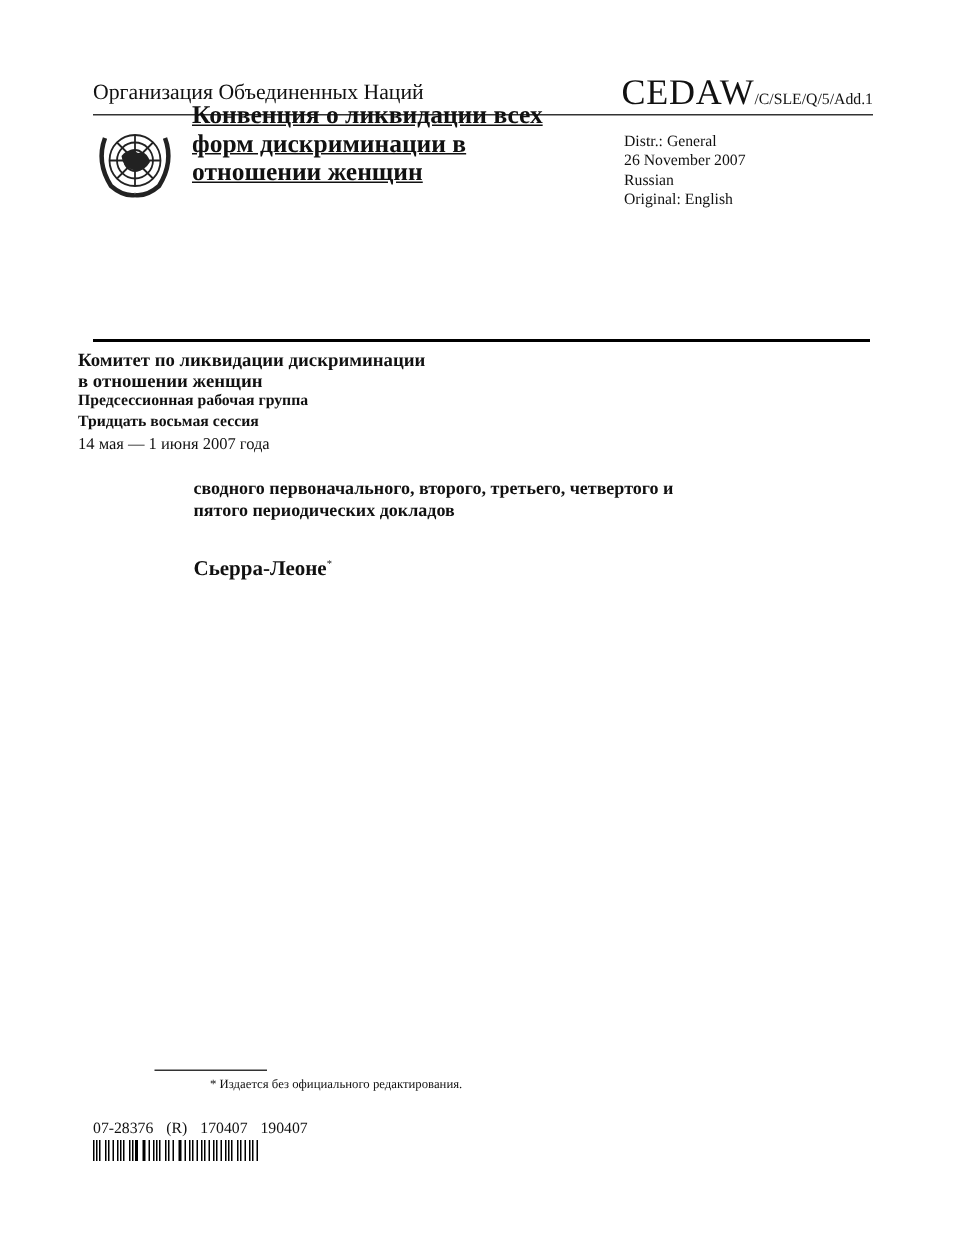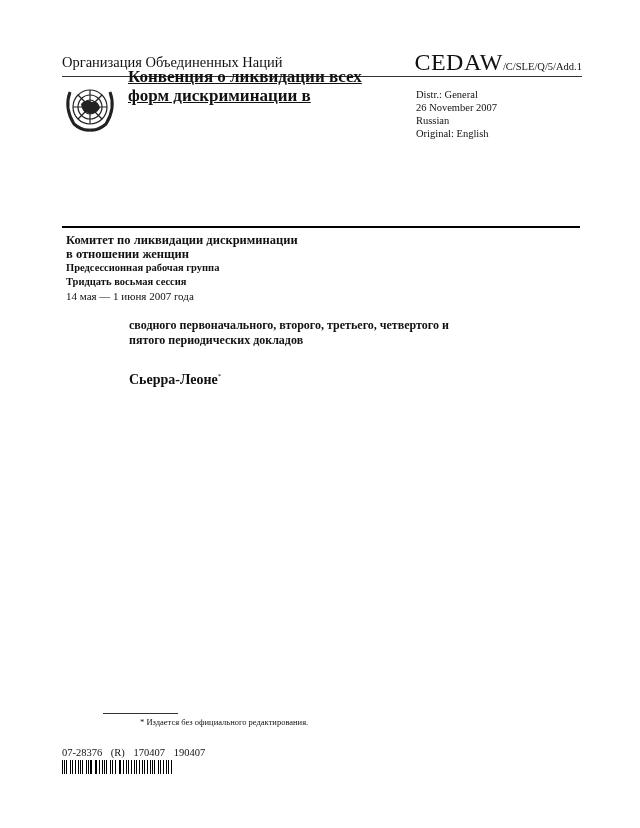--- a/index.html
+++ b/index.html
@@ -8,21 +8,21 @@
     .abs { position: absolute; }
     .org { left: 62px; top: 54px; font-size: 14.5px; text-align: right; }
     .symbol { right: 58px; top: 49px; white-space: nowrap; margin-left: 38px; }
     .symbol .big { font-size: 24px; letter-spacing: 0.5px; }
     .symbol .small { font-size: 10.5px; }
     .rule-thin { left: 62px; top: 76px; width: 520px; height: 1px; background: #333; }
     .logo { left: 62px; top: 82px; width: 56px; height: 52px; }
     .conv { left: 128px; top: 67px; font-size: 17px; font-weight: bold; line-height: 19px; width: 260px; text-decoration: underline; }
     .distr { left: 416px; top: 88px; font-size: 10.5px; line-height: 13px; }
     .rule-thick { left: 62px; top: 226px; width: 518px; height: 2px; background: #000; }
-    .committee { left: 66px; top: 233px; font-size: 12px; line-height: 14px; }
+    .committee { left: 52px; top: 233px; font-size: 12px; line-height: 14px; }
     .committee .b1 { font-weight: bold; font-size: 12.5px; }
     .committee .b2 { font-weight: bold; font-size: 10.5px; }
     .committee .r { font-size: 11px; }
     .title { left: 129px; top: 318px; width: 400px; font-size: 12px; font-weight: bold; line-height: 15px; }
     .country { left: 129px; top: 372px; font-size: 14px; font-weight: bold; }
     .country sup { font-size: 7px; font-weight: normal; }
     .fn-rule { left: 103px; top: 713px; width: 75px; height: 1px; background: #333; }
     .footnote { left: 120px; top: 717px; font-size: 8.5px; margin-left: 20px; }
     .docno { left: 62px; top: 747px; font-size: 10.5px; word-spacing: 6px; }
     .barcode { left: 62px; top: 760px; width: 112px; height: 14px; display: flex; }
@@ -50,20 +50,21 @@
     <g fill="none" stroke="#222" stroke-width="3">
       <path d="M8 10 Q2 26 12 42 Q20 49 28 48"></path>
       <path d="M48 10 Q54 26 44 42 Q36 49 28 48"></path>
     </g>
   </svg>
 </div>
 
 <div class="abs conv">
   <div>Конвенция о ликвидации всех</div>
   <div>форм дискриминации в</div>
+  <div>отношении женщин</div>
 </div>
 
 <div class="abs distr">
   <div>Distr.: General</div>
   <div>26 November 2007</div>
   <div>Russian</div>
   <div>Original: English</div>
 </div>
 
 <div class="abs rule-thick"></div>

